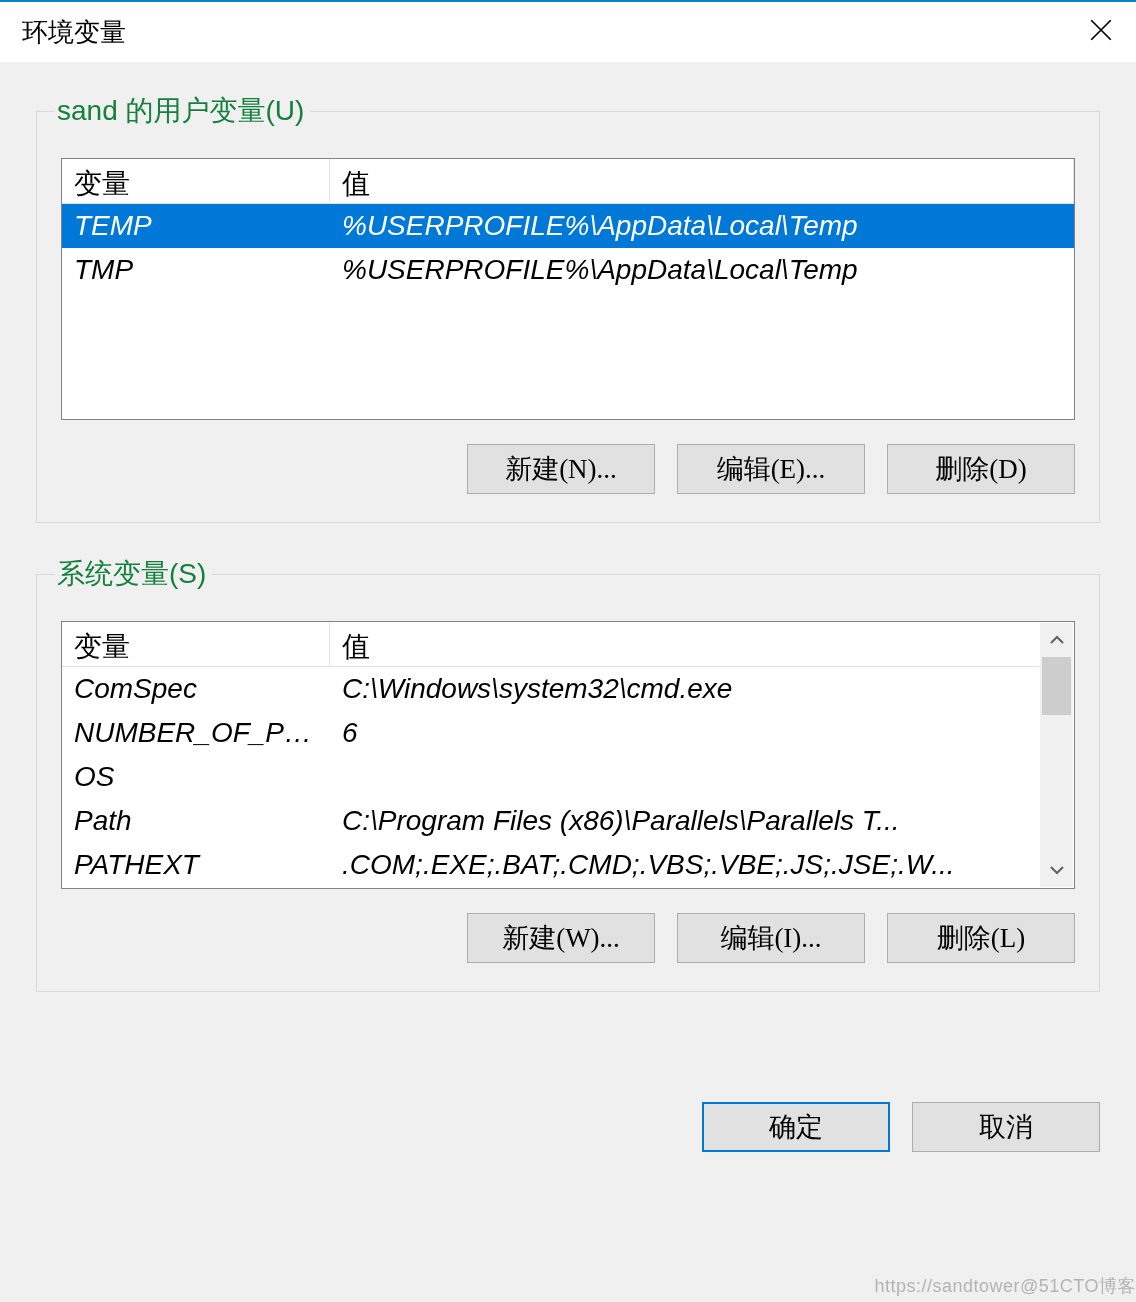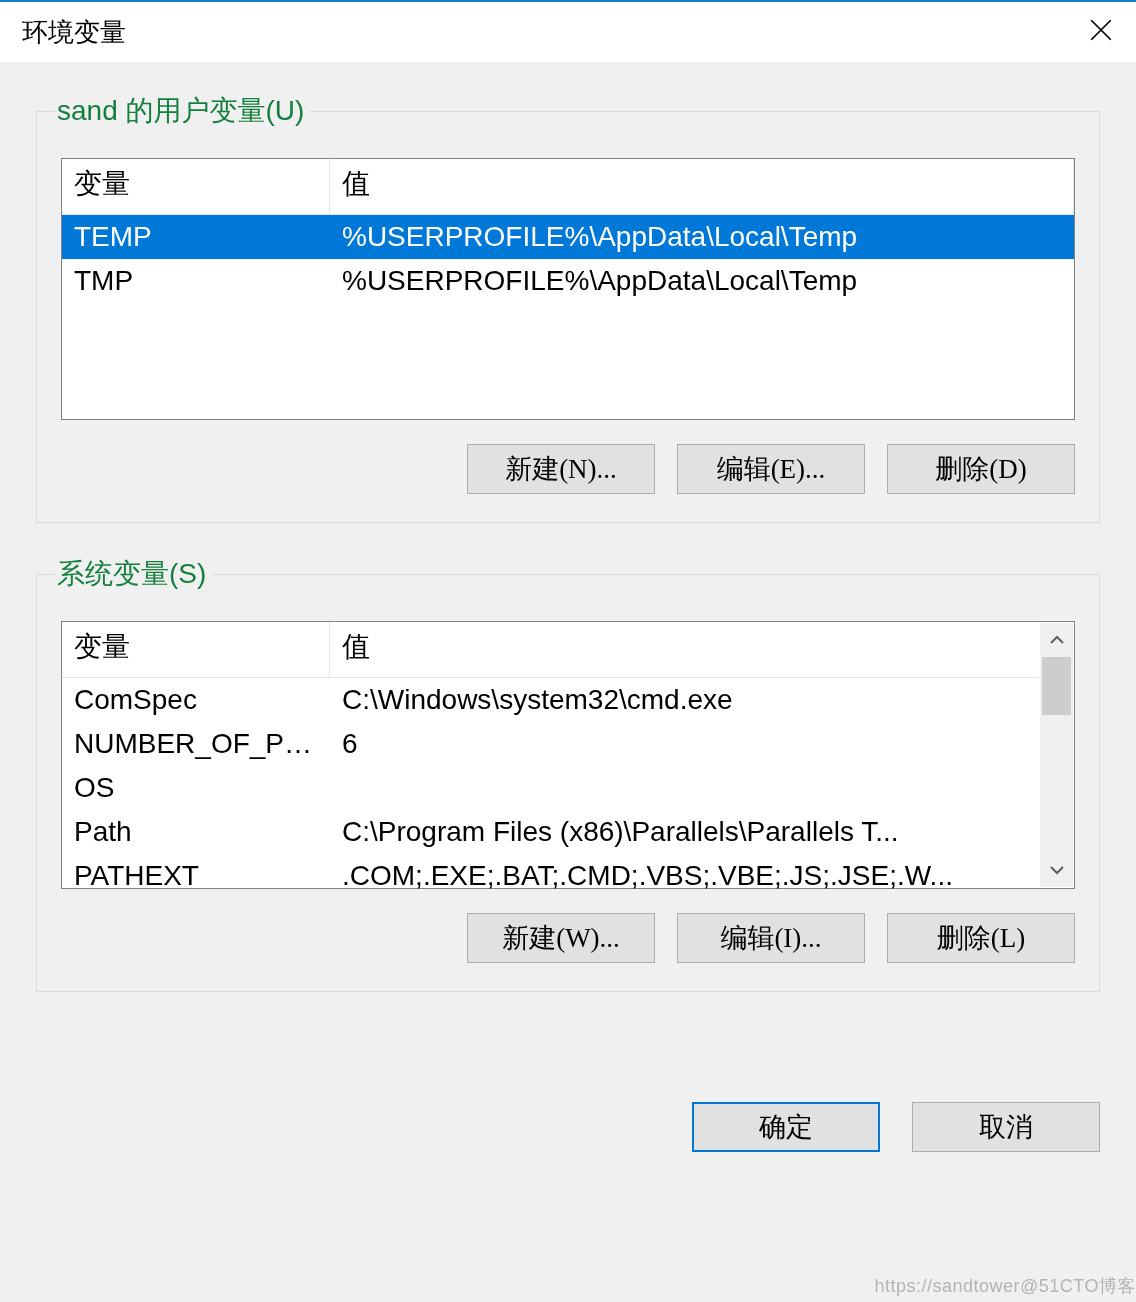--- a/index.html
+++ b/index.html
@@ -51,33 +51,34 @@
     margin-left: -6px;
   }
   .listview {
     border: 1px solid #828282;
     background: #ffffff;
     width: 100%;
     position: relative;
   }
   .lv-head {
     display: flex;
-    height: 56px;
+    height: 45px;
     border-bottom: 1px solid #e0e0e0;
     background: #ffffff;
     font-family: Liberation Serif, serif;
   }
   .lv-head .col {
     font-size: 28px;
     padding: 6px 10px 0 12px;
     border-right: 1px solid #e5e5e5;
     white-space: nowrap;
   }
   .lv-body {
     overflow: hidden;
+    font-style: italic;
   }
   .lv-row {
     display: flex;
     height: 44px;
     align-items: center;
   }
   .lv-row .cell {
     font-size: 28px;
     padding: 0 10px 0 12px;
     white-space: nowrap;
@@ -141,21 +142,21 @@
     cursor: default;
   }
   .btn.primary {
     border: 2px solid #0078d7;
     line-height: 44px;
   }
 
   .dialog-buttons {
     display: flex;
     justify-content: flex-end;
-    gap: 32px;
+    gap: 22px;
     padding-right: 36px;
     margin-top: 54px;
   }
 
   .watermark {
     position: absolute;
     right: 0; bottom: 4px;
     font-size: 18px;
     color: rgba(120,120,120,0.5);
     letter-spacing: 0.5px;

